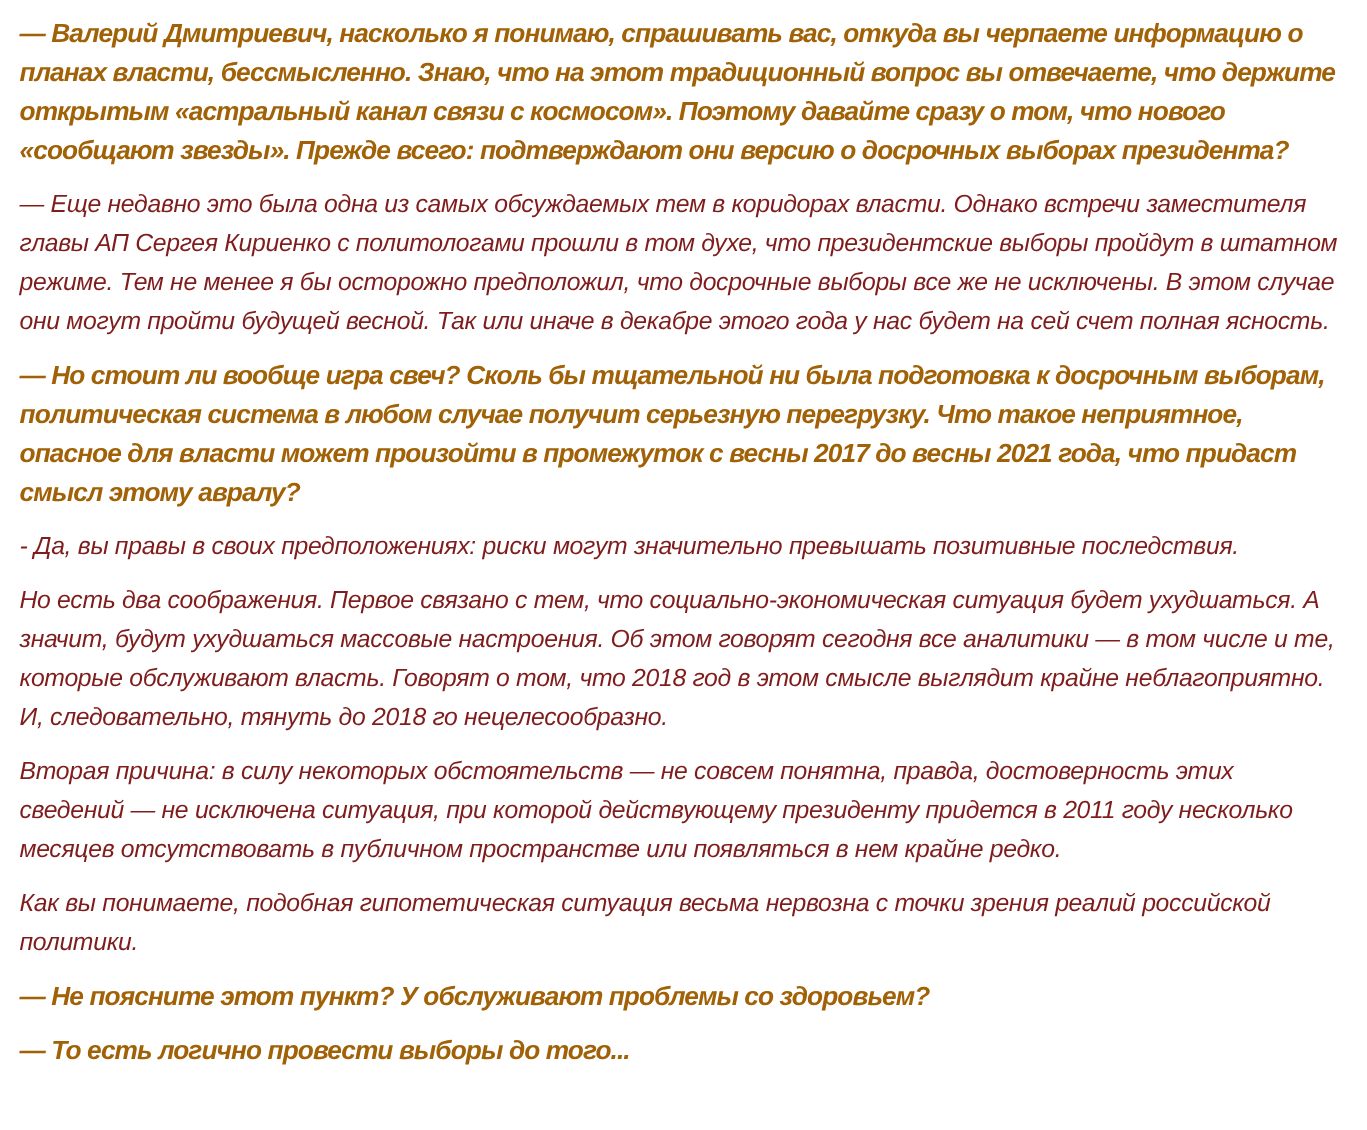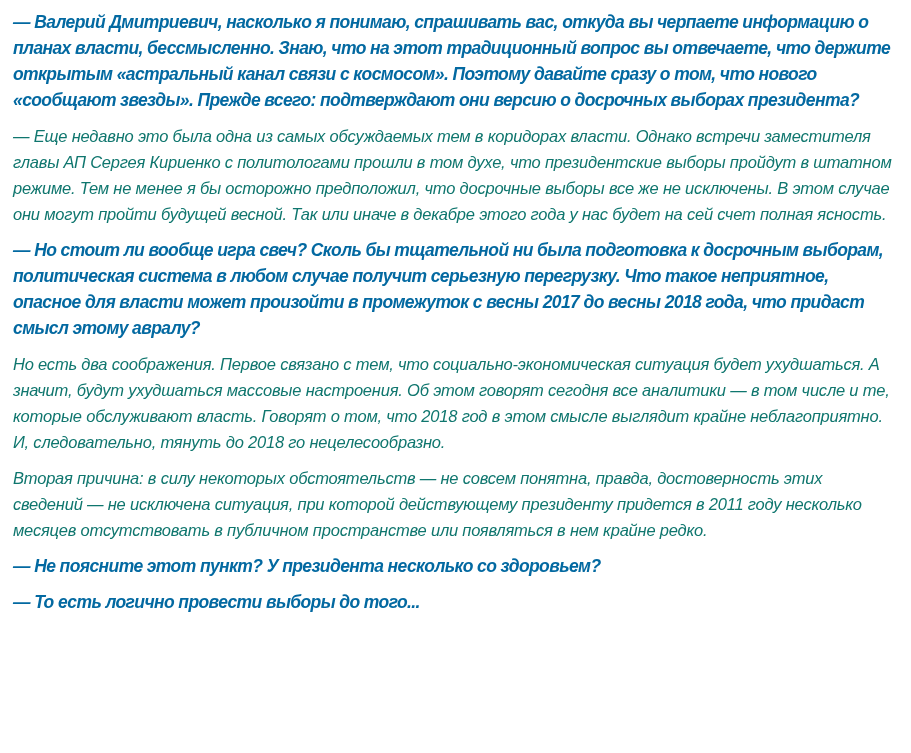--- a/index.html
+++ b/index.html
@@ -21,37 +21,39 @@
     margin: 0 0 10px 0;
     font-style: italic;
   }
   
   .article p.q {
     font-family: "Liberation Sans", sans-serif;
     font-weight: 700;
     font-size: 17.5px;
     line-height: 26px;
     letter-spacing: -0.6px;
-    color: #0369a1;
+    color: #a16207;
   }
   
   .article p.a {
     font-family: "Liberation Sans", sans-serif;
     font-weight: 400;
     font-size: 16.5px;
     line-height: 26px;
     letter-spacing: -0.2px;
-    color: #0f766e;
+    color: #7f1d1d;
   }
 </style>
 </head>
 <body>
 
 <div class="article">
   <p class="q">— Валерий Дмитриевич, насколько я понимаю, спрашивать вас, откуда вы черпаете информацию о планах власти, бессмысленно. Знаю, что на этот традиционный вопрос вы отвечаете, что держите открытым «астральный канал связи с космосом». Поэтому давайте сразу о том, что нового «сообщают звезды». Прежде всего: подтверждают они версию о досрочных выборах президента?</p>
   <p class="a">— Еще недавно это была одна из самых обсуждаемых тем в коридорах власти. Однако встречи заместителя главы АП Сергея Кириенко с политологами прошли в том духе, что президентские выборы пройдут в штатном режиме. Тем не менее я бы осторожно предположил, что досрочные выборы все же не исключены. В этом случае они могут пройти будущей весной. Так или иначе в декабре этого года у нас будет на сей счет полная ясность.</p>
-  <p class="q">— Но стоит ли вообще игра свеч? Сколь бы тщательной ни была подготовка к досрочным выборам, политическая система в любом случае получит серьезную перегрузку. Что такое неприятное, опасное для власти может произойти в промежуток с весны 2017 до весны 2018 года, что придаст смысл этому авралу?</p>
+  <p class="q">— Но стоит ли вообще игра свеч? Сколь бы тщательной ни была подготовка к досрочным выборам, политическая система в любом случае получит серьезную перегрузку. Что такое неприятное, опасное для власти может произойти в промежуток с весны 2017 до весны 2021 года, что придаст смысл этому авралу?</p>
+  <p class="a">- Да, вы правы в своих предположениях: риски могут значительно превышать позитивные последствия.</p>
   <p class="a">Но есть два соображения. Первое связано с тем, что социально-экономическая ситуация будет ухудшаться. А значит, будут ухудшаться массовые настроения. Об этом говорят сегодня все аналитики — в том числе и те, которые обслуживают власть. Говорят о том, что 2018 год в этом смысле выглядит крайне неблагоприятно. И, следовательно, тянуть до 2018 го нецелесообразно.</p>
   <p class="a">Вторая причина: в силу некоторых обстоятельств — не совсем понятна, правда, достоверность этих сведений — не исключена ситуация, при которой действующему президенту придется в 2011 году несколько месяцев отсутствовать в публичном пространстве или появляться в нем крайне редко.</p>
-  <p class="q">— Не поясните этот пункт? У президента несколько со здоровьем?</p>
+  <p class="a">Как вы понимаете, подобная гипотетическая ситуация весьма нервозна с точки зрения реалий российской политики.</p>
+  <p class="q">— Не поясните этот пункт? У обслуживают проблемы со здоровьем?</p>
   <p class="q">— То есть логично провести выборы до того...</p>
 
 </div>
 
 </body></html>

